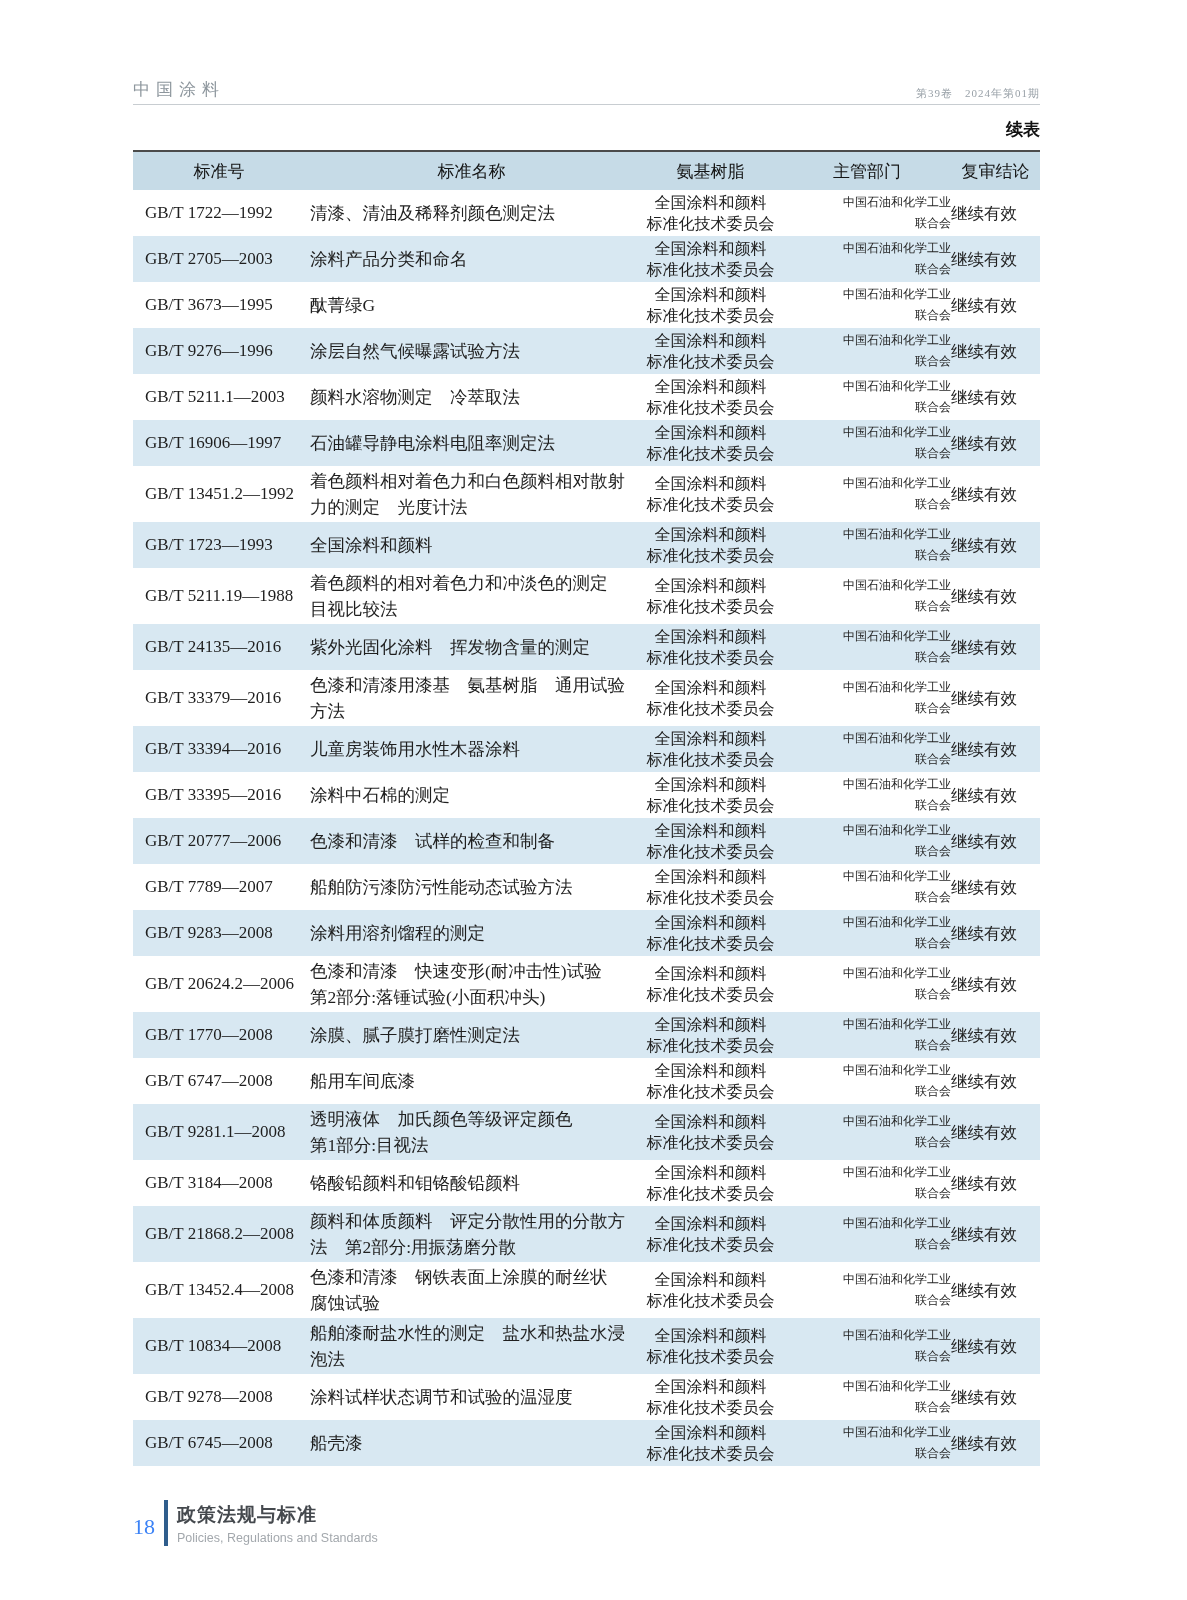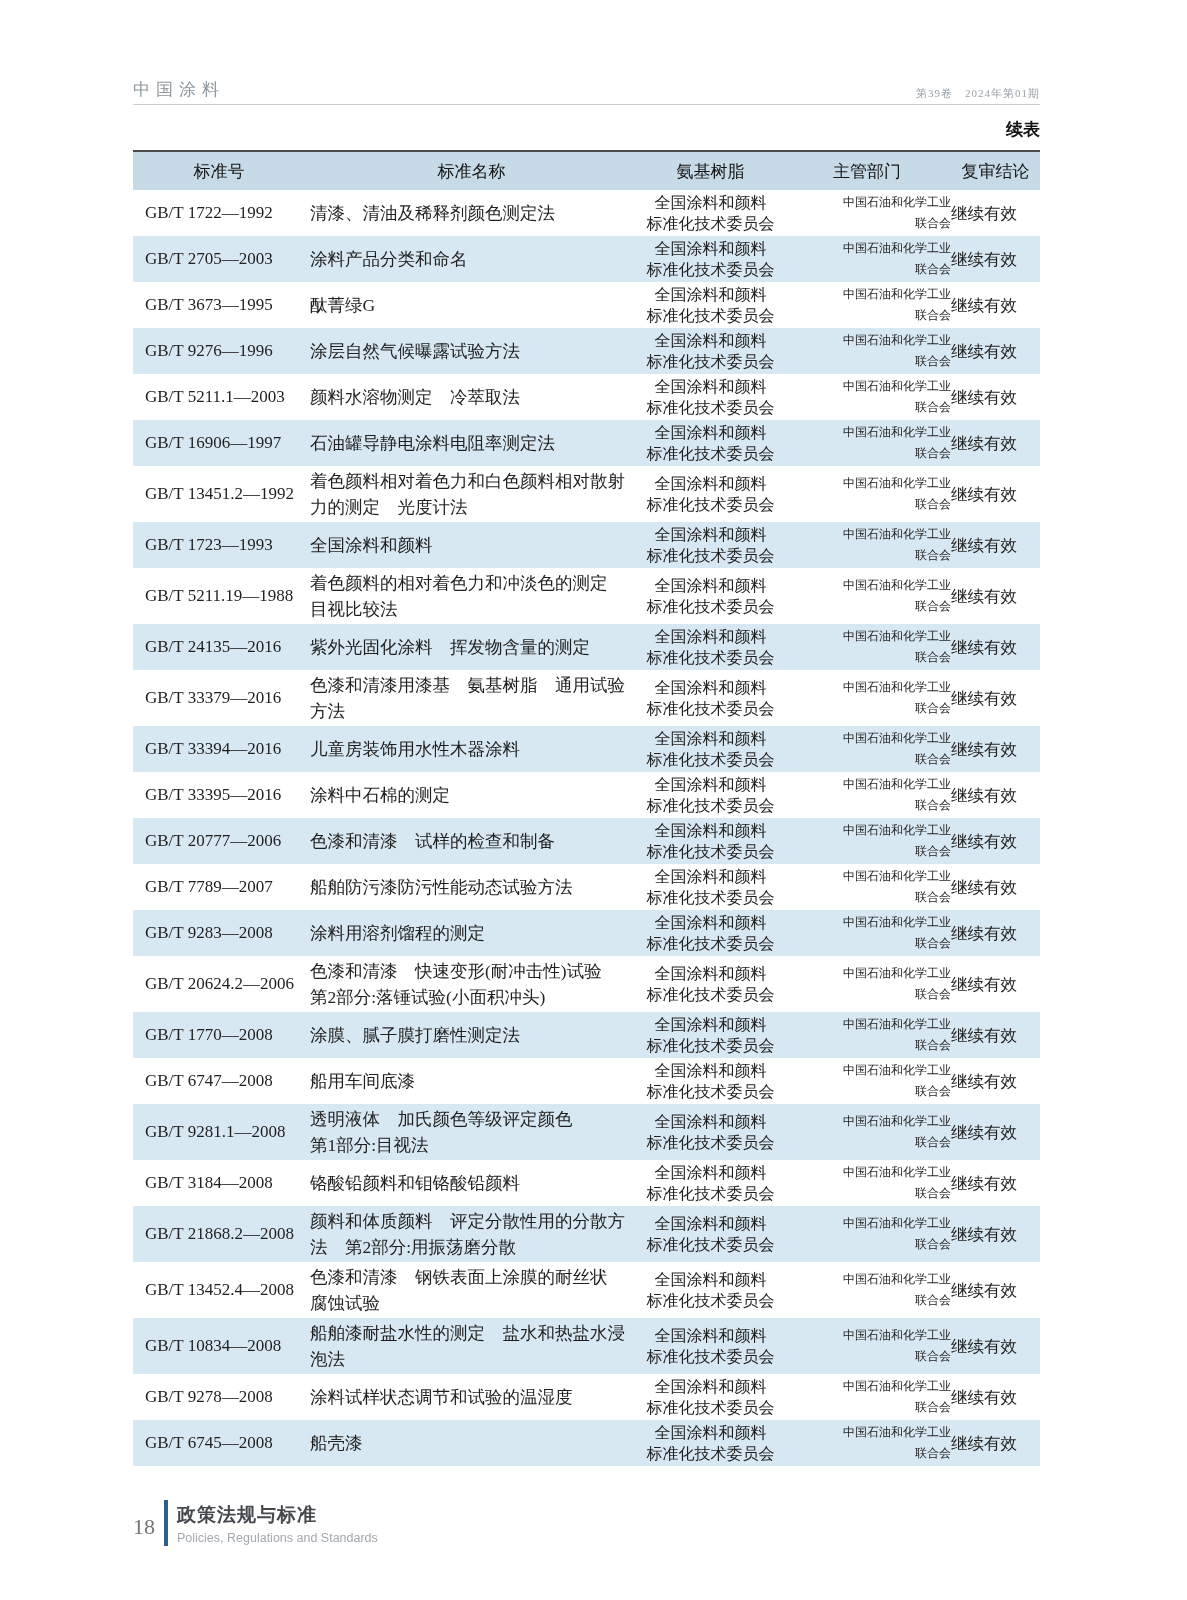--- a/index.html
+++ b/index.html
@@ -41,21 +41,21 @@
   .c-no   { font-size: 17px; padding-left: 12px; line-height: 22px; }
   .c-name { font-size: 17.5px; padding-left: 5px; padding-right: 6px; line-height: 26px; }
   .c-unit { font-size: 16px; text-align: center; line-height: 21px; }
   .c-dept { font-size: 12px; text-align: right; line-height: 21px; }
   .c-result { font-size: 16.5px; text-align: left; line-height: 21px; }
   tbody td { min-height: 48px; }
   tbody tr { height: 39px; }
 
   
   .page-footer { top: 1500px; display: flex; align-items: center; }
-  .page-num { font-size: 22px; color: #737373; margin-right: 9px; padding-top: 8px; }
+  .page-num { font-size: 22px; color: #3b82f6; margin-right: 9px; padding-top: 8px; }
   .footer-bar { width: 4px; height: 46px; background: #2f5d8c; margin-right: 9px; }
   .footer-text .cn { font-size: 19px; font-weight: bold; color: #45494e; font-family: "Liberation Sans", "DejaVu Sans", sans-serif; letter-spacing: 1px; }
   .footer-text .en { font-size: 12.5px; color: #a3a8ad; font-family: "Liberation Sans", "DejaVu Sans", sans-serif; margin-top: 3px; }
 </style>
 </head>
 <body>
 
 <div class="page">
 
   <div class="content page-header">

